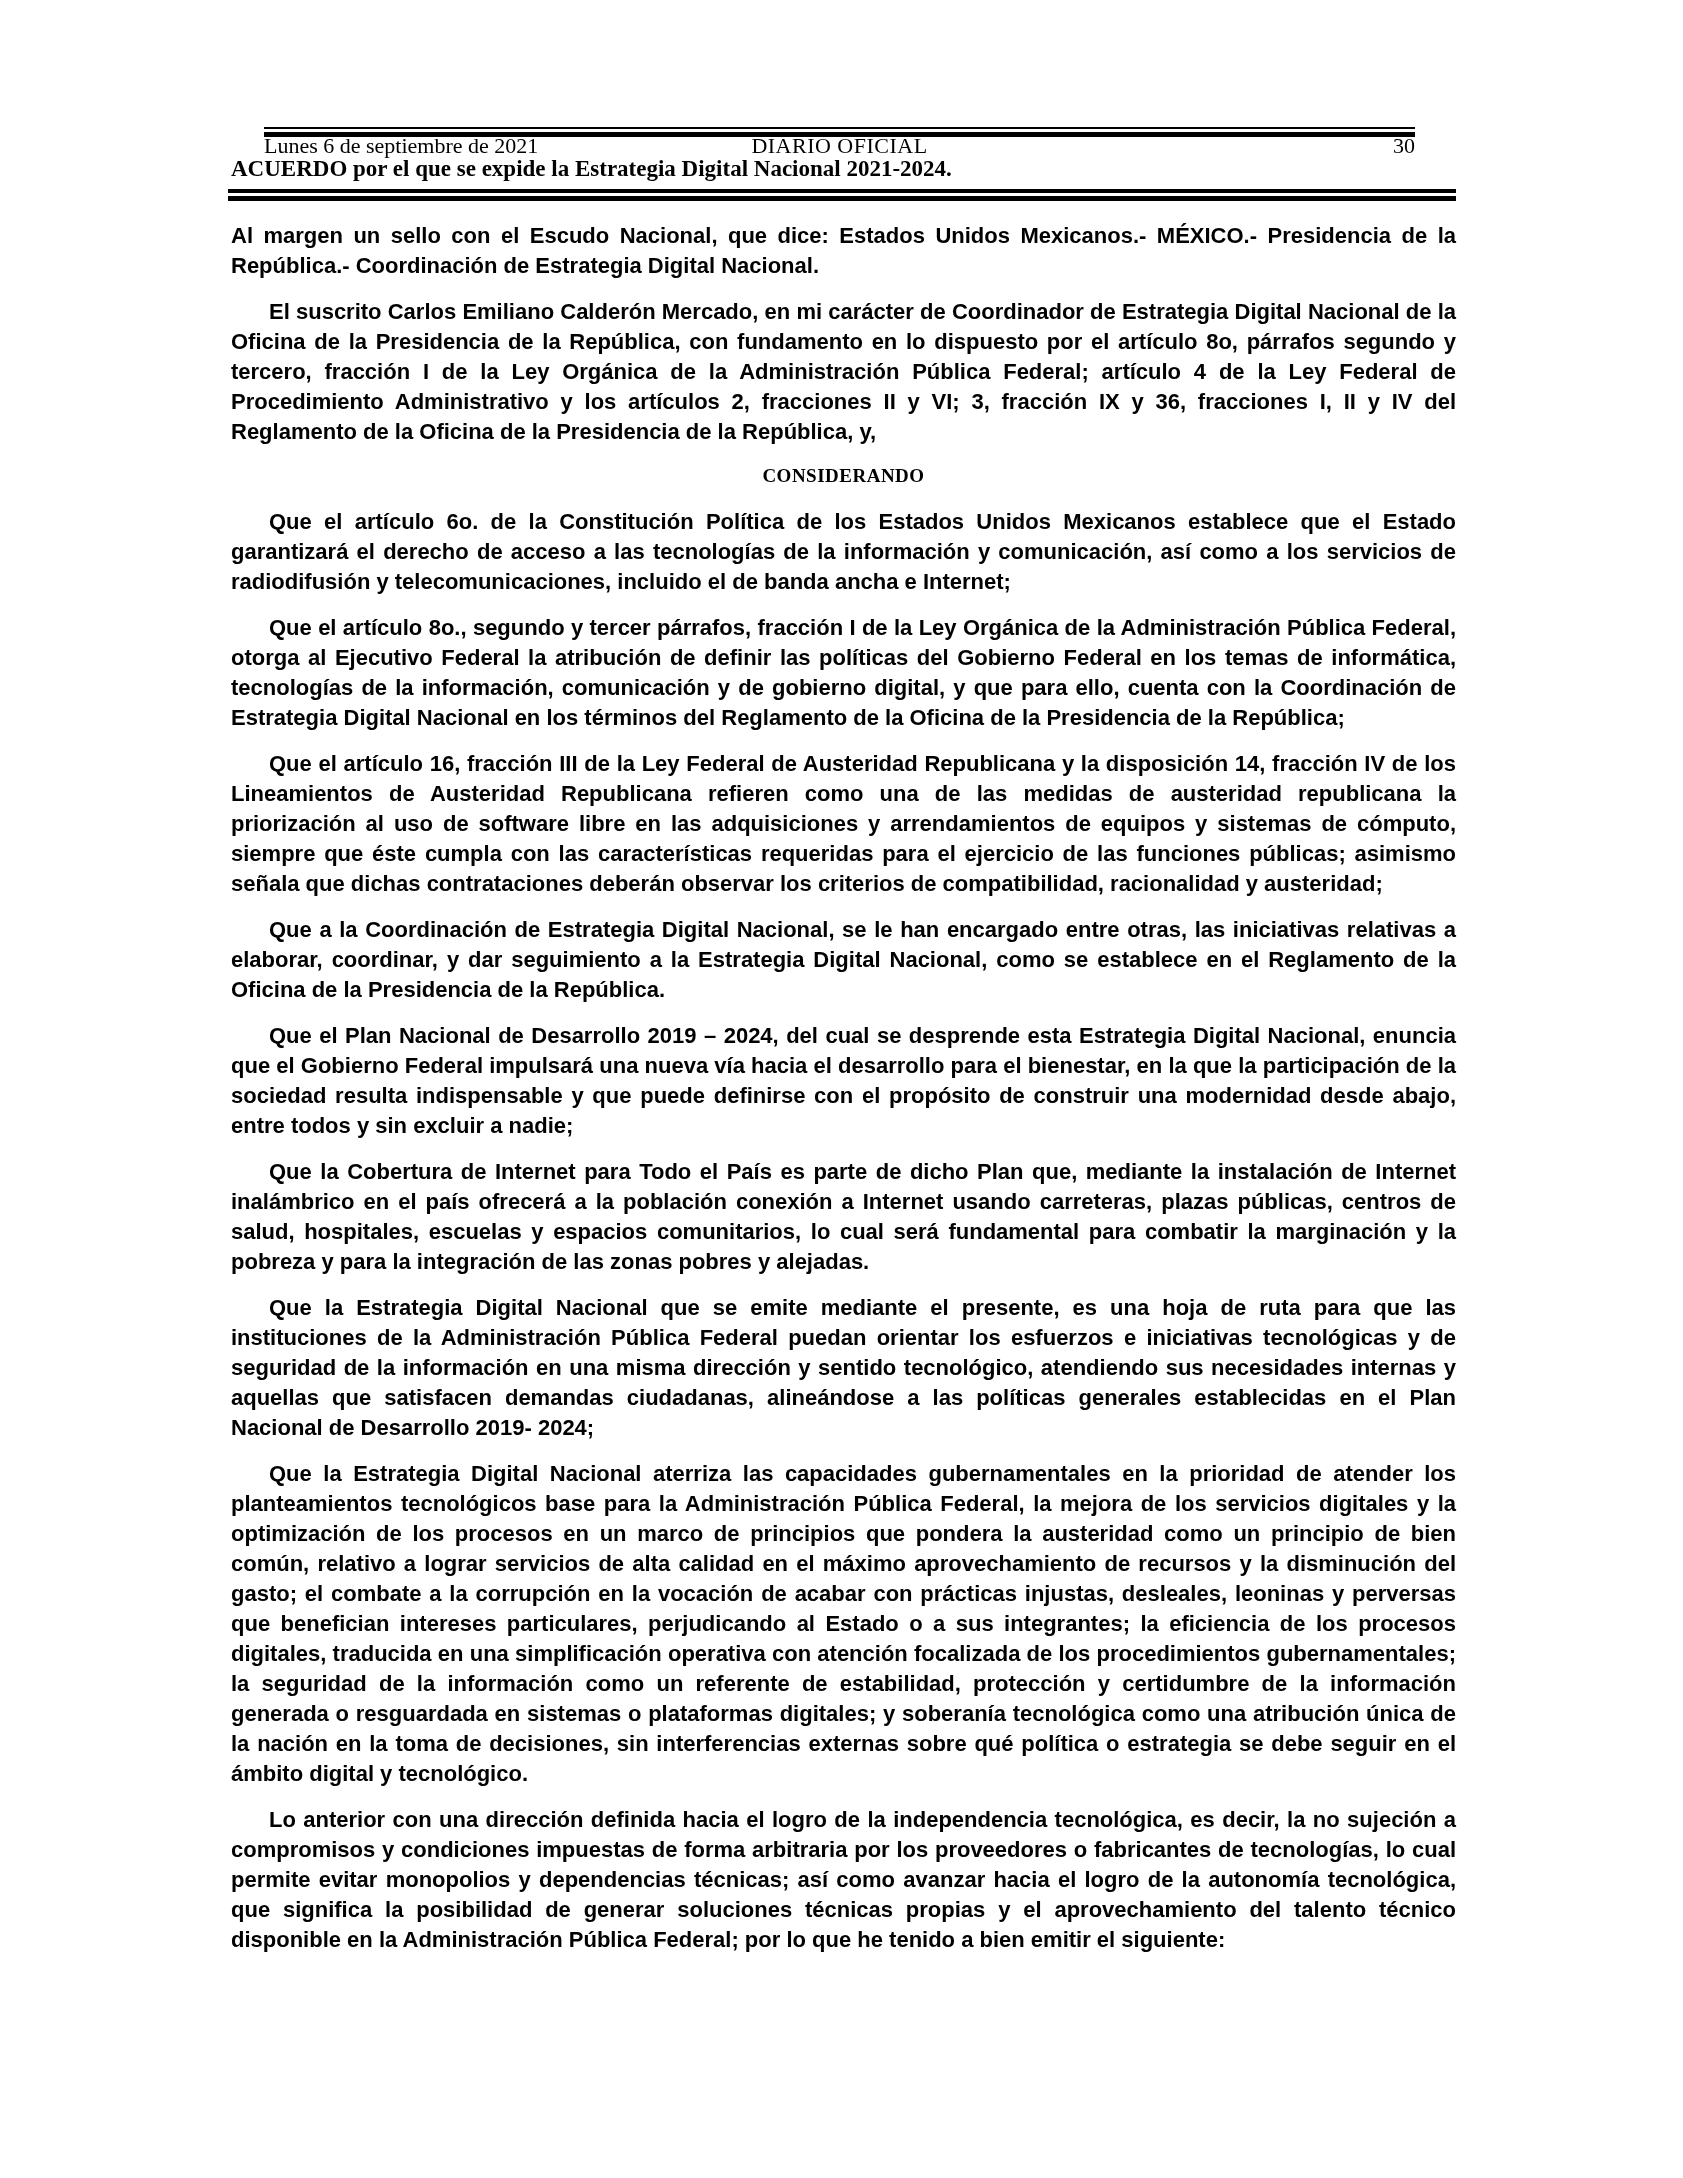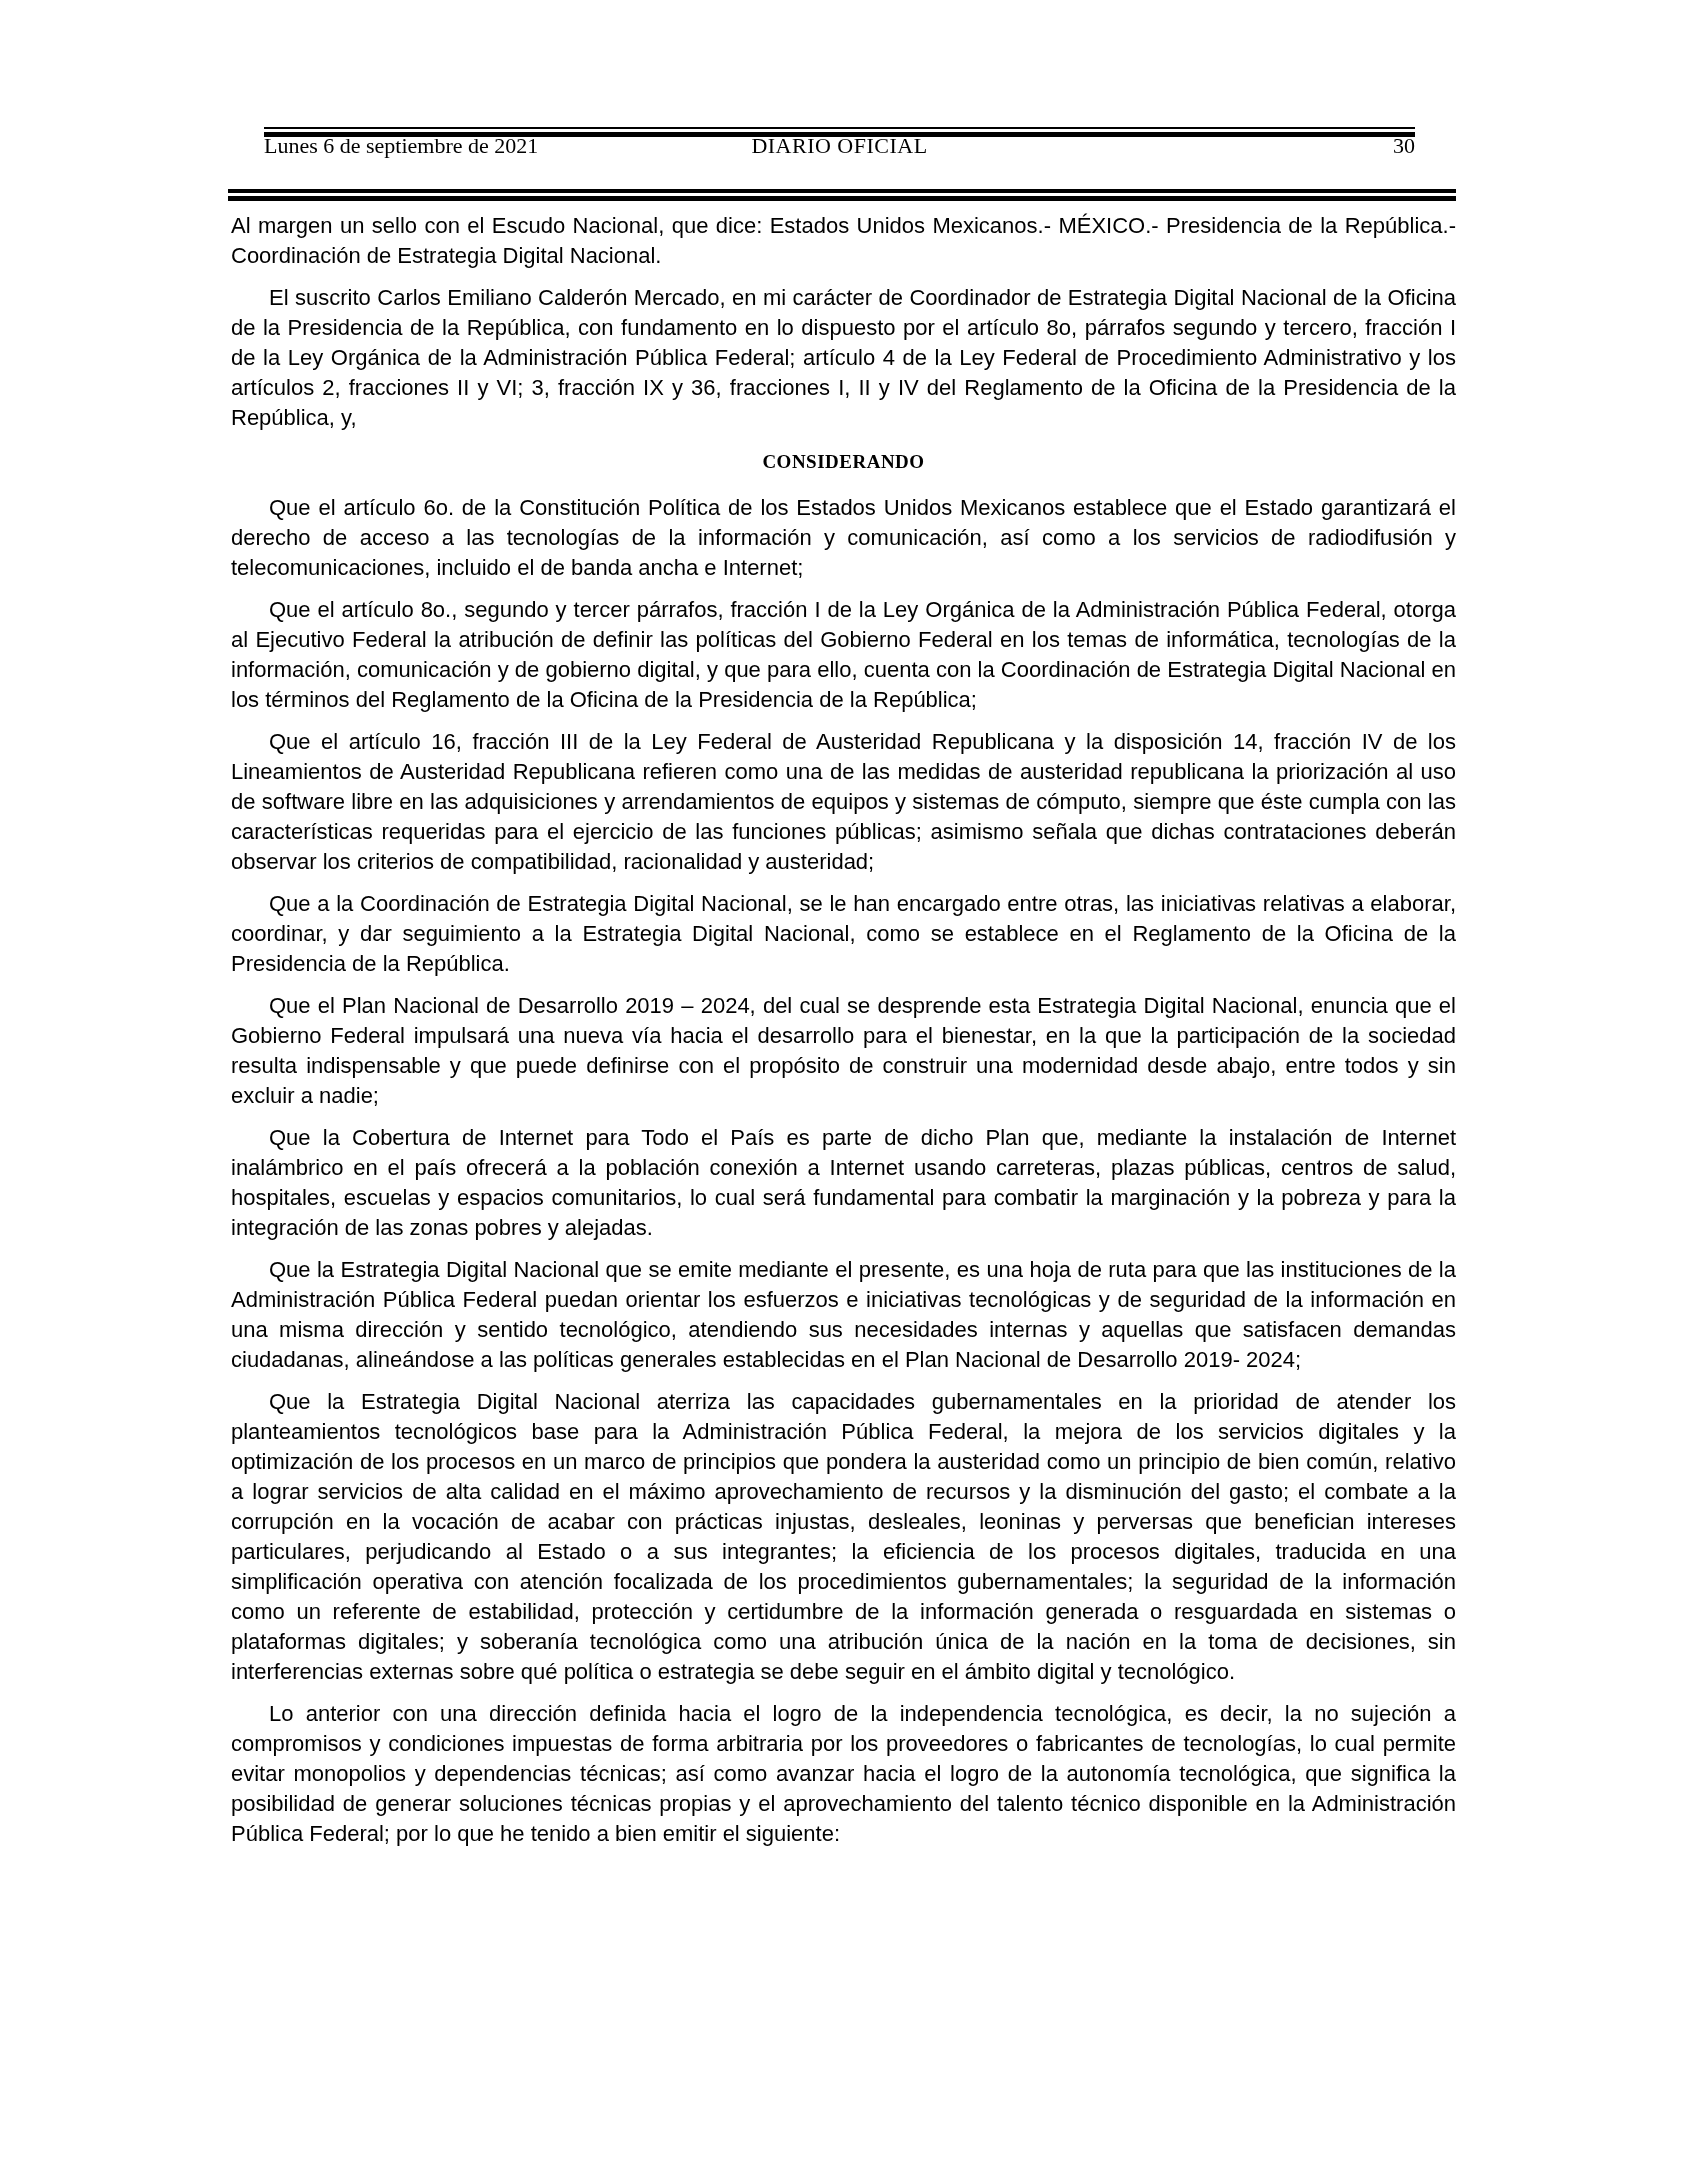--- a/index.html
+++ b/index.html
@@ -56,21 +56,21 @@
   }
   .content {
     position: absolute;
     top: 205px;
     left: 231px;
     width: 1225px;
     font-size: 22px;
     line-height: 30px;
     text-align: justify;
   }
-  .content p { margin: 6px 0 12px 0; }
+  .content p { margin: 16px 0 12px 0; font-weight: bold; }
   .content p.indent { text-indent: 38px; }
   .considerando {
     font-family: "Liberation Serif", serif;
     font-weight: bold;
     font-size: 19px;
     text-align: center;
     margin: 14px 0 16px 0;
     letter-spacing: 0.5px;
   }
 </style>
@@ -80,20 +80,21 @@
 <div class="page">
 
   <div class="header-row">
     <span class="header-date">Lunes 6 de septiembre de 2021</span>
     <span class="header-pub">DIARIO OFICIAL</span>
     <span class="header-page">30</span>
   </div>
 
   <div class="rule-thin-thick"></div>
 
+  <div class="doc-title">ACUERDO por el que se expide la Estrategia Digital Nacional 2021-2024.</div>
 
   <div class="rule-thick-thick"></div>
 
   <div class="content">
     <p class="no-indent">Al margen un sello con el Escudo Nacional, que dice: Estados Unidos Mexicanos.- MÉXICO.- Presidencia de la República.- Coordinación de Estrategia Digital Nacional.</p>
     <p class="indent">El suscrito Carlos Emiliano Calderón Mercado, en mi carácter de Coordinador de Estrategia Digital Nacional de la Oficina de la Presidencia de la República, con fundamento en lo dispuesto por el artículo 8o, párrafos segundo y tercero, fracción I de la Ley Orgánica de la Administración Pública Federal; artículo 4 de la Ley Federal de Procedimiento Administrativo y los artículos 2, fracciones II y VI; 3, fracción IX y 36, fracciones I, II y IV del Reglamento de la Oficina de la Presidencia de la República, y,</p>
     <div class="considerando">CONSIDERANDO</div>
     <p class="indent">Que el artículo 6o. de la Constitución Política de los Estados Unidos Mexicanos establece que el Estado garantizará el derecho de acceso a las tecnologías de la información y comunicación, así como a los servicios de radiodifusión y telecomunicaciones, incluido el de banda ancha e Internet;</p>
     <p class="indent">Que el artículo 8o., segundo y tercer párrafos, fracción I de la Ley Orgánica de la Administración Pública Federal, otorga al Ejecutivo Federal la atribución de definir las políticas del Gobierno Federal en los temas de informática, tecnologías de la información, comunicación y de gobierno digital, y que para ello, cuenta con la Coordinación de Estrategia Digital Nacional en los términos del Reglamento de la Oficina de la Presidencia de la República;</p>
     <p class="indent">Que el artículo 16, fracción III de la Ley Federal de Austeridad Republicana y la disposición 14, fracción IV de los Lineamientos de Austeridad Republicana refieren como una de las medidas de austeridad republicana la priorización al uso de software libre en las adquisiciones y arrendamientos de equipos y sistemas de cómputo, siempre que éste cumpla con las características requeridas para el ejercicio de las funciones públicas; asimismo señala que dichas contrataciones deberán observar los criterios de compatibilidad, racionalidad y austeridad;</p>

